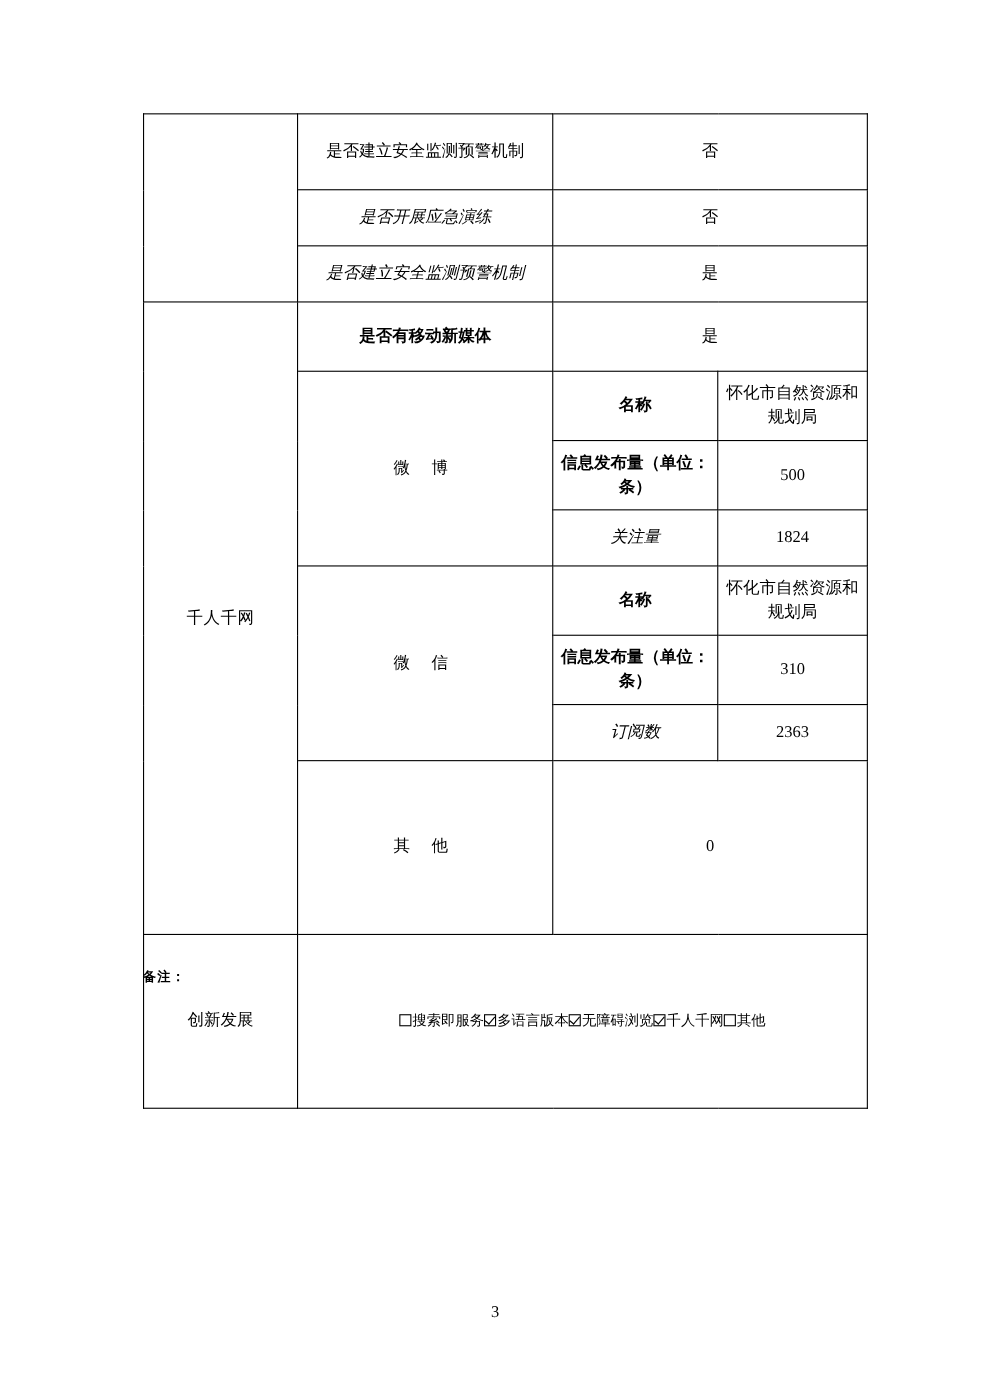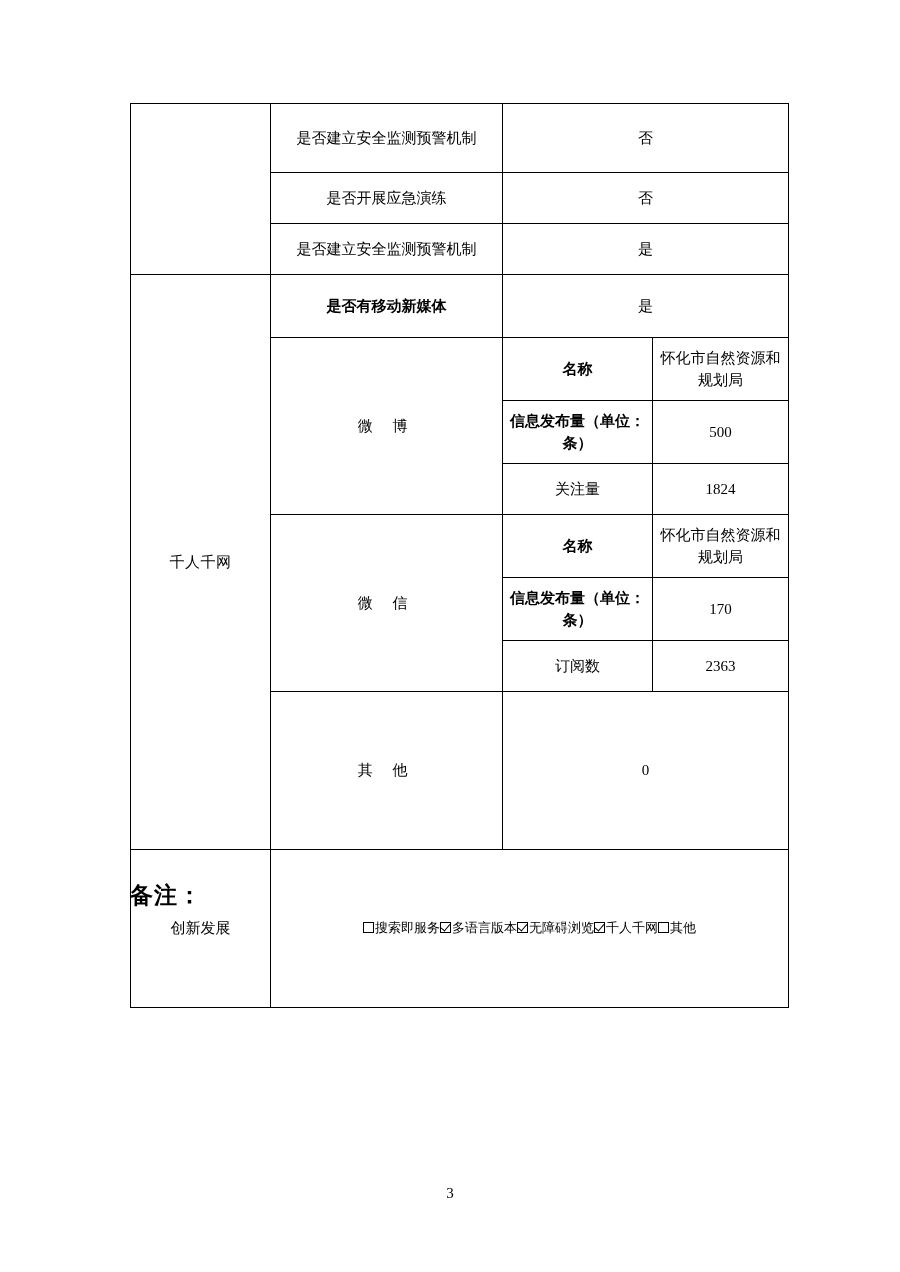--- a/index.html
+++ b/index.html
@@ -40,21 +40,21 @@
     font-family: "Liberation Serif", "DejaVu Serif", serif;
   }
   .label-cell {
     letter-spacing: 0.5px;
   }
   .spaced {
     letter-spacing: 8px;
     padding-left: 8px;
   }
   .tall-60 { height: 56px; }
-  .tall-40 { height: 38px; }
+  .tall-40 { height: 38px; font-style: italic; }
   .tall-52 { height: 50px; font-weight: bold; }
   .tall-150 { height: 145px; }
   .innovation-cell {
     height: 145px;
   }
   .checkline {
     font-size: 13px;
     line-height: 1.6;
     white-space: nowrap;
   }
@@ -79,21 +79,21 @@
     border-width: 0 1.6px 1.6px 0;
     transform: rotate(40deg);
   }
   .opt {
     margin-right: 0px;
   }
   .remark {
     position: absolute;
     left: 130px;
     top: 880px;
-    font-size: 23px;
+    font-size: 12px;
     font-weight: bold;
     font-family: "Liberation Serif", "DejaVu Serif", serif;
     letter-spacing: 1px;
   }
   .page-number {
     position: absolute;
     left: 0;
     top: 1185px;
     width: 900px;
     text-align: center;
@@ -148,21 +148,21 @@
         <td>1824</td>
       </tr>
 
       <tr>
         <td rowspan="3" class="spaced">微 信</td>
         <td class="tall-52">名称</td>
         <td class="two-line">怀化市自然资源和规划局</td>
       </tr>
       <tr>
         <td class="tall-52 two-line">信息发布量（单位：条）</td>
-        <td>170</td>
+        <td>310</td>
       </tr>
       <tr>
         <td class="tall-40">订阅数</td>
         <td>2363</td>
       </tr>
 
       <tr>
         <td class="tall-150 spaced">其 他</td>
         <td colspan="2">0</td>
       </tr>

